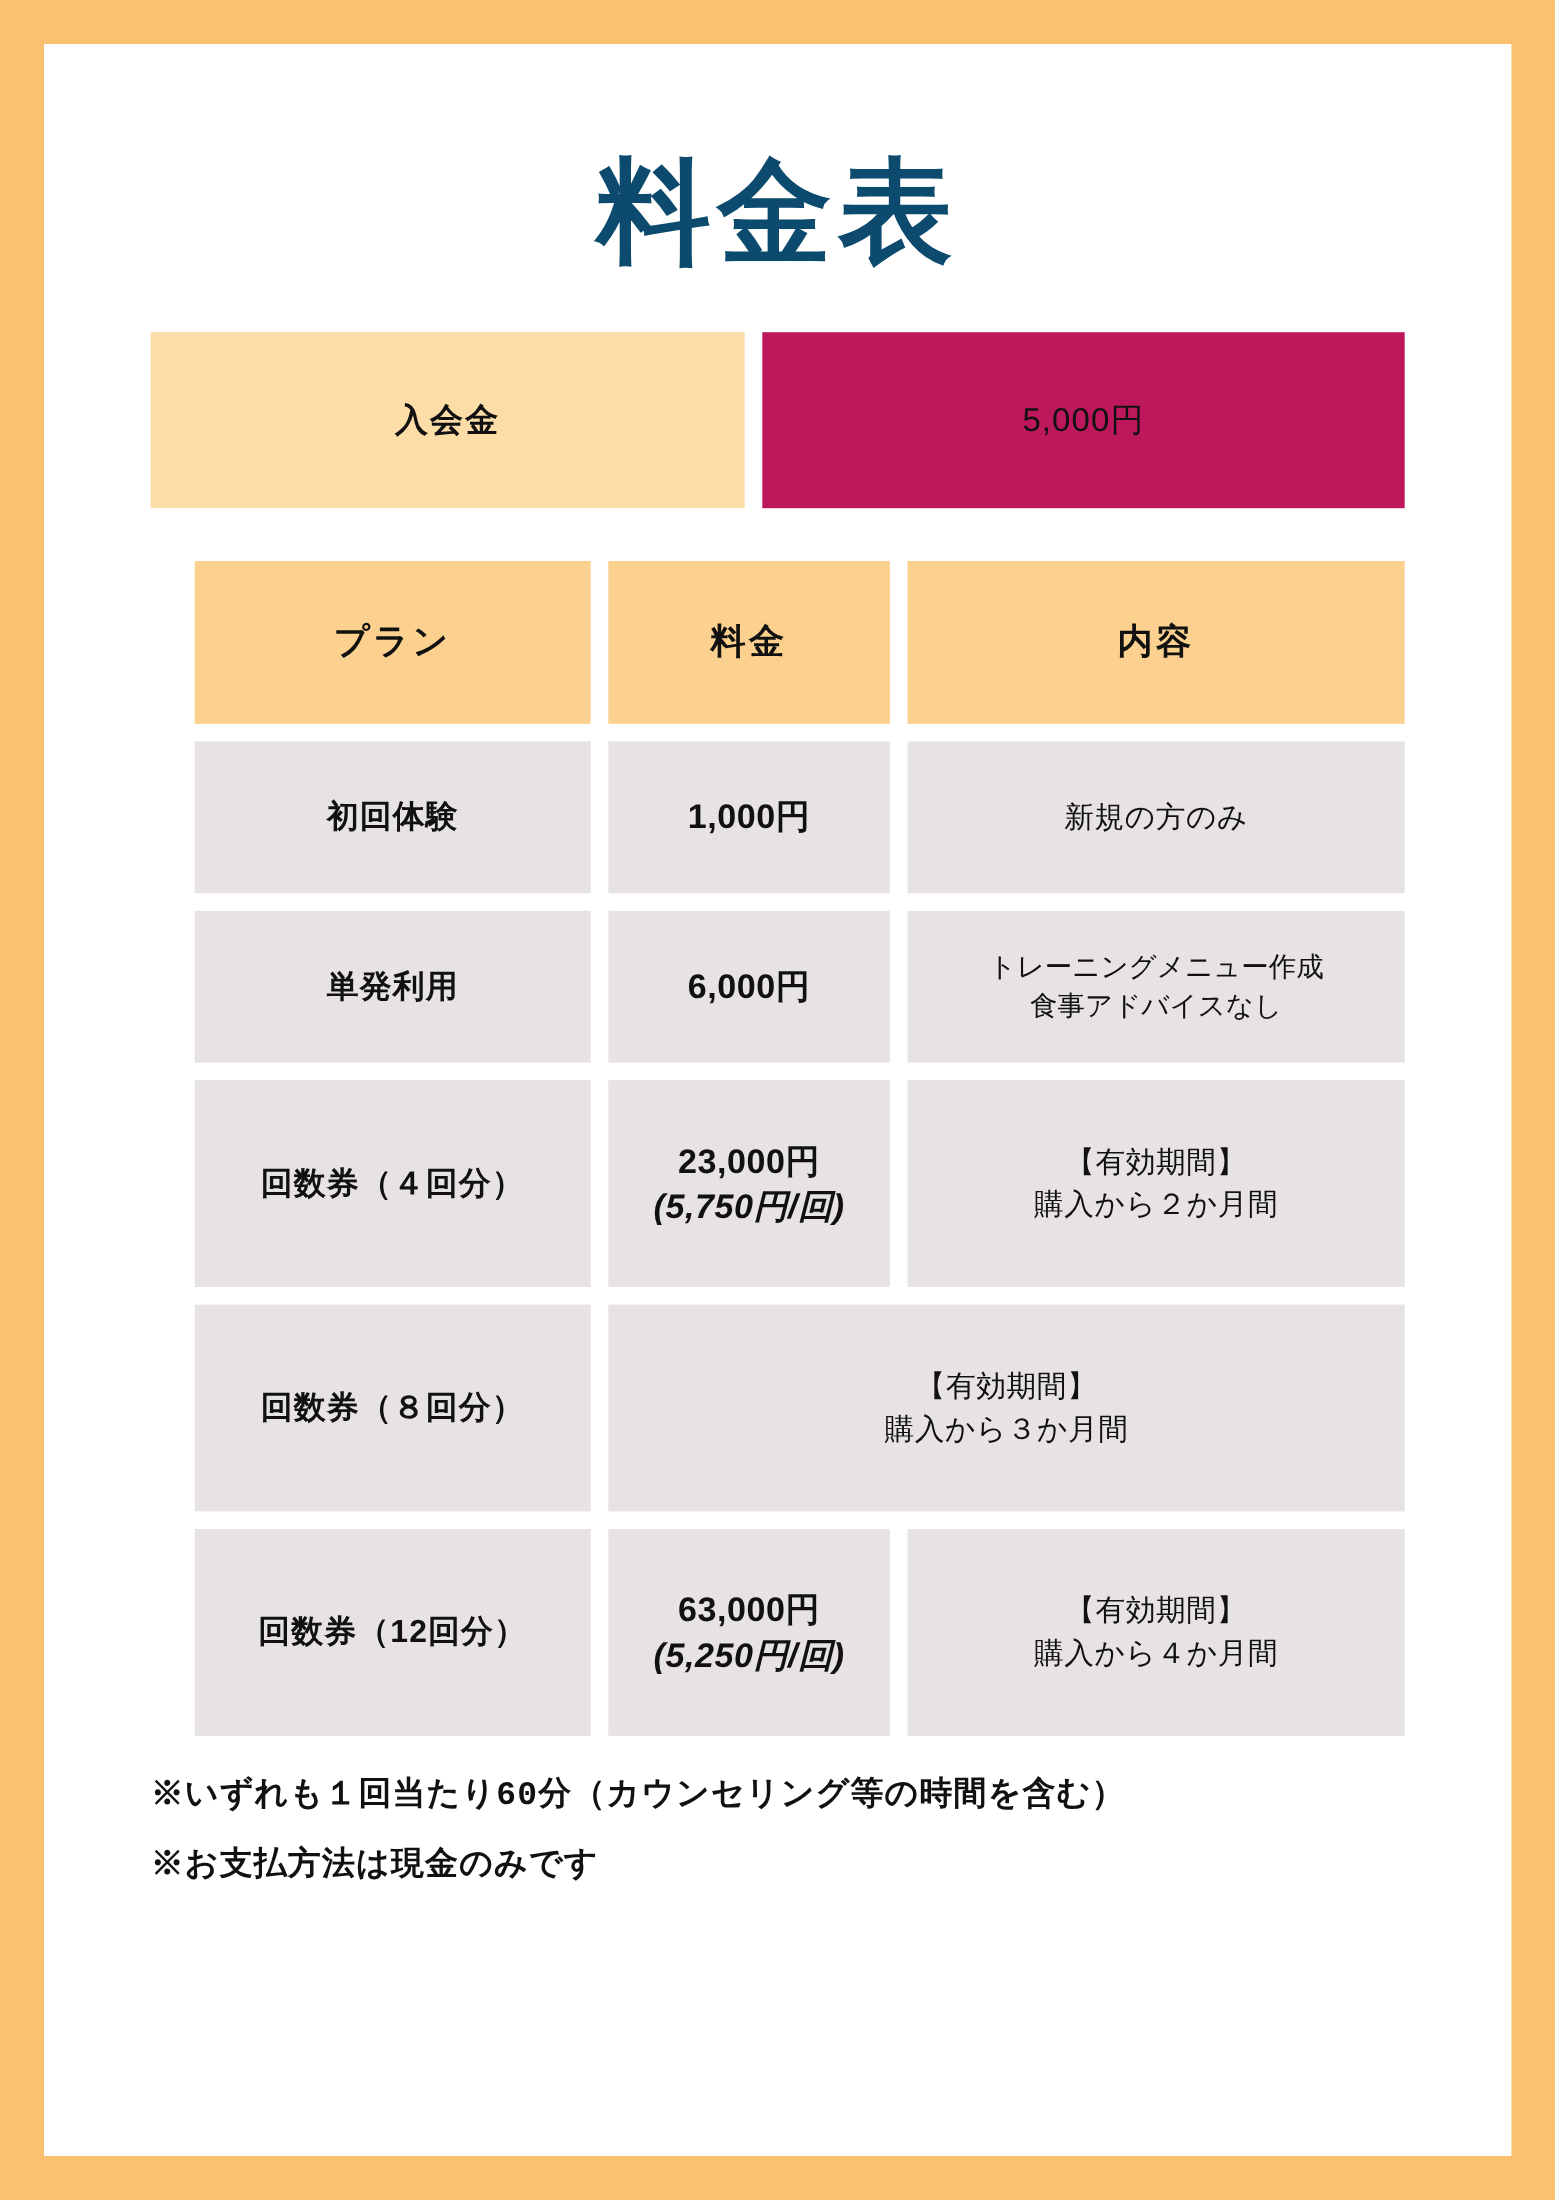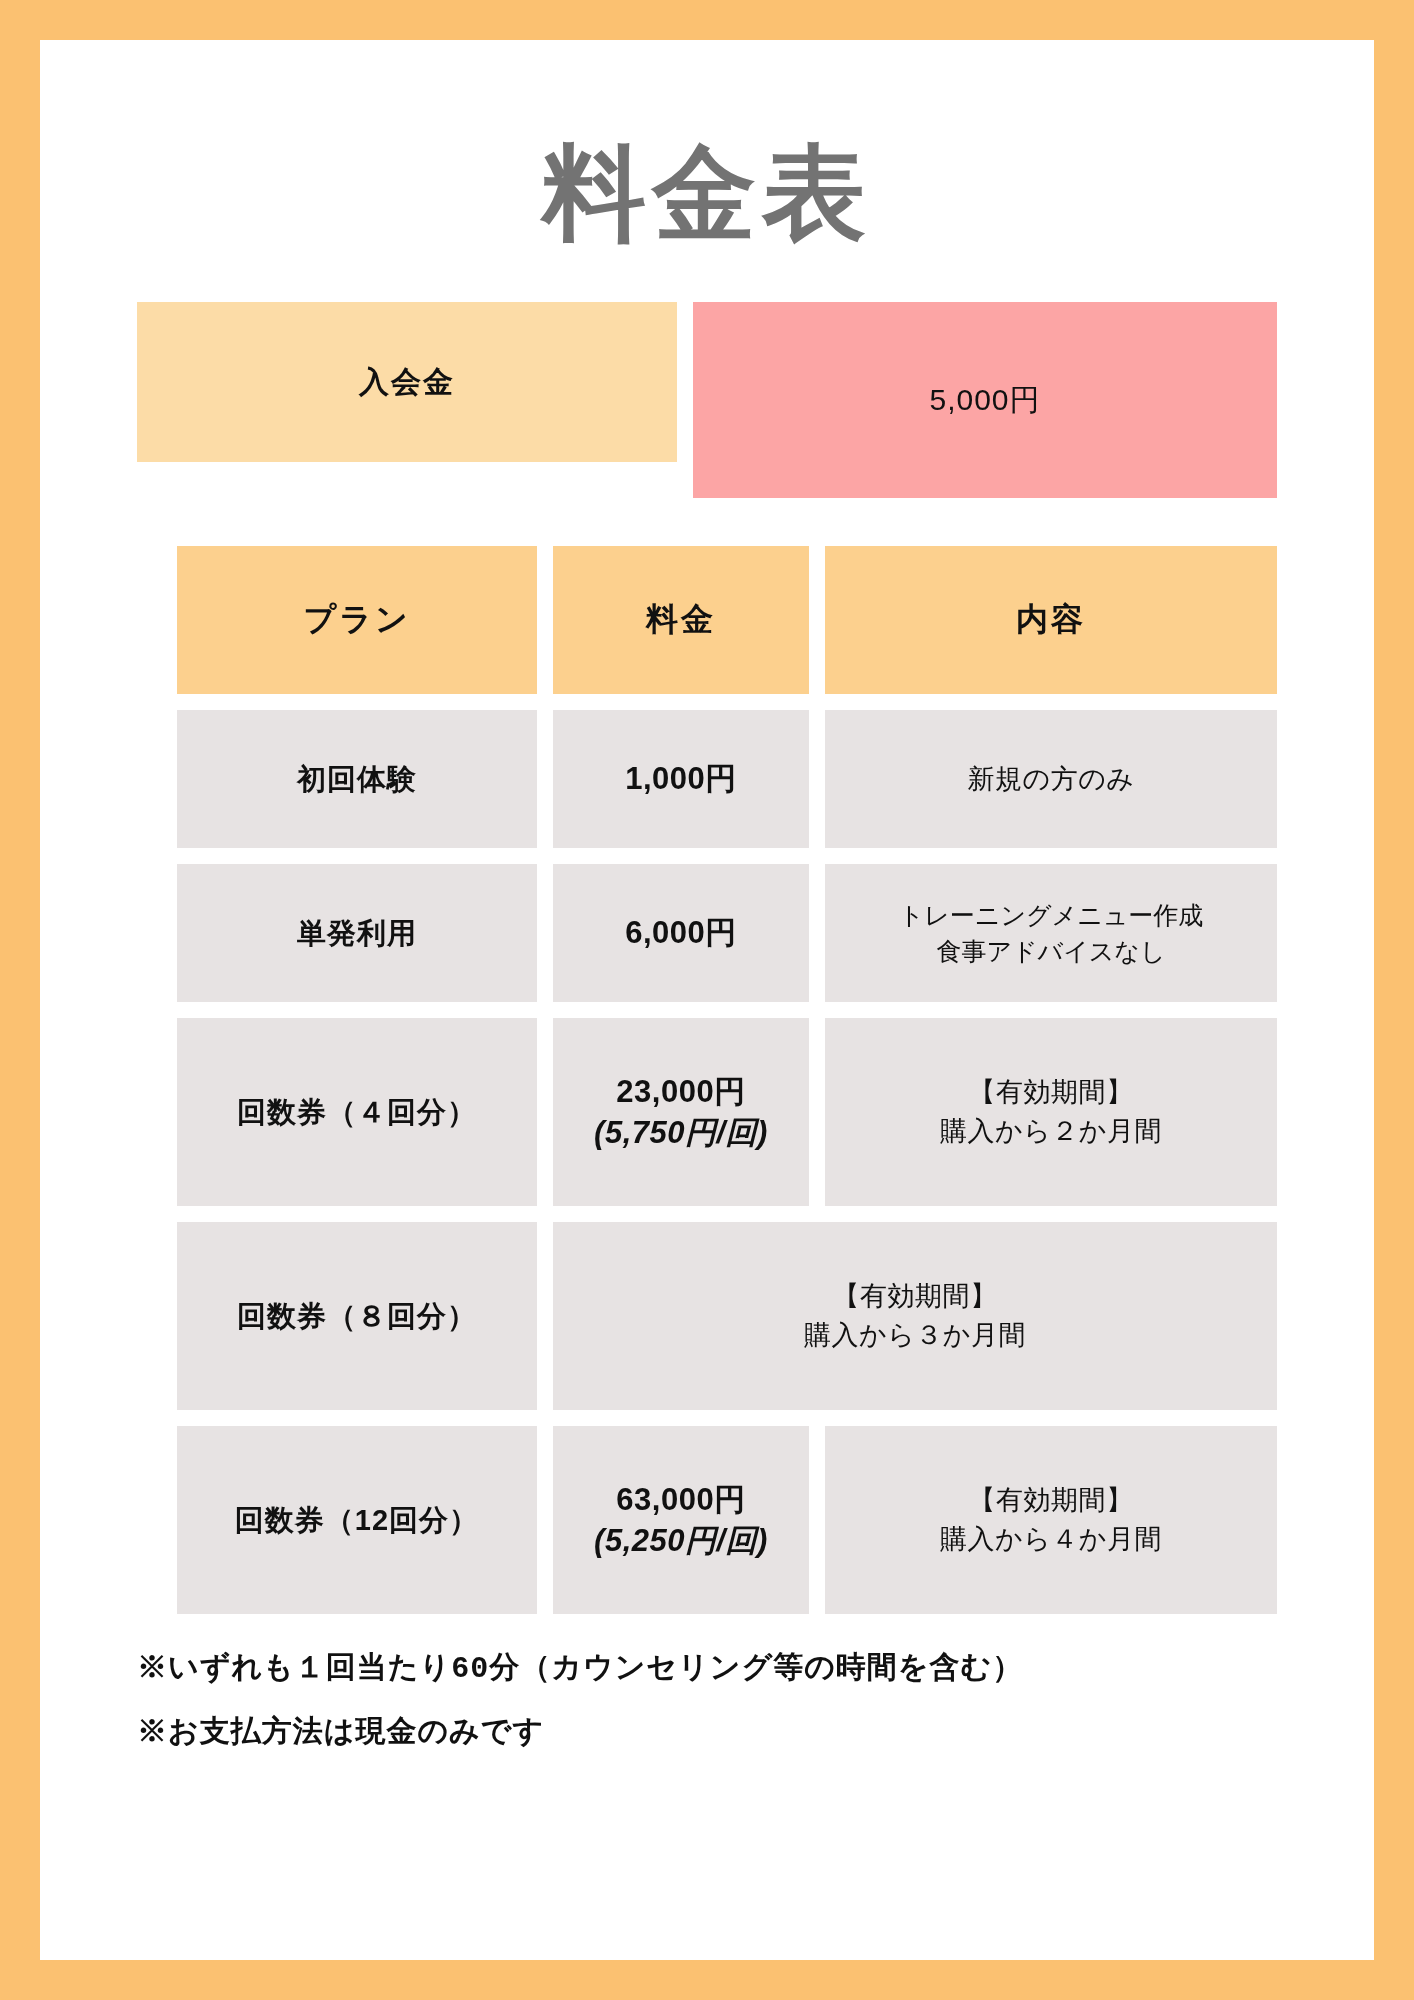--- a/index.html
+++ b/index.html
@@ -24,21 +24,21 @@
     box-sizing: border-box;
   }
   .title {
     text-align: center;
     font-size: 104px;
     font-weight: bold;
     letter-spacing: 6px;
     margin: 0;
     padding-top: 96px;
     line-height: 1.1;
-    color: #737373;
+    color: #0c4a6e;
   }
 
   .table-area {
     margin: 0 auto;
     width: 1140px;
     padding-top: 52px;
   }
 
   
   .fee-row {
@@ -52,22 +52,22 @@
     height: 160px;
     display: flex;
     align-items: center;
     justify-content: center;
     font-size: 30px;
     font-weight: bold;
     letter-spacing: 2px;
   }
   .fee-value {
     flex: 1;
-    background: #fca5a5;
-    height: 196px;
+    background: #be185d;
+    height: 160px;
     display: flex;
     align-items: center;
     justify-content: center;
     font-size: 30px;
     letter-spacing: 1px;
   }
 
   
   .grid {
     display: flex;

